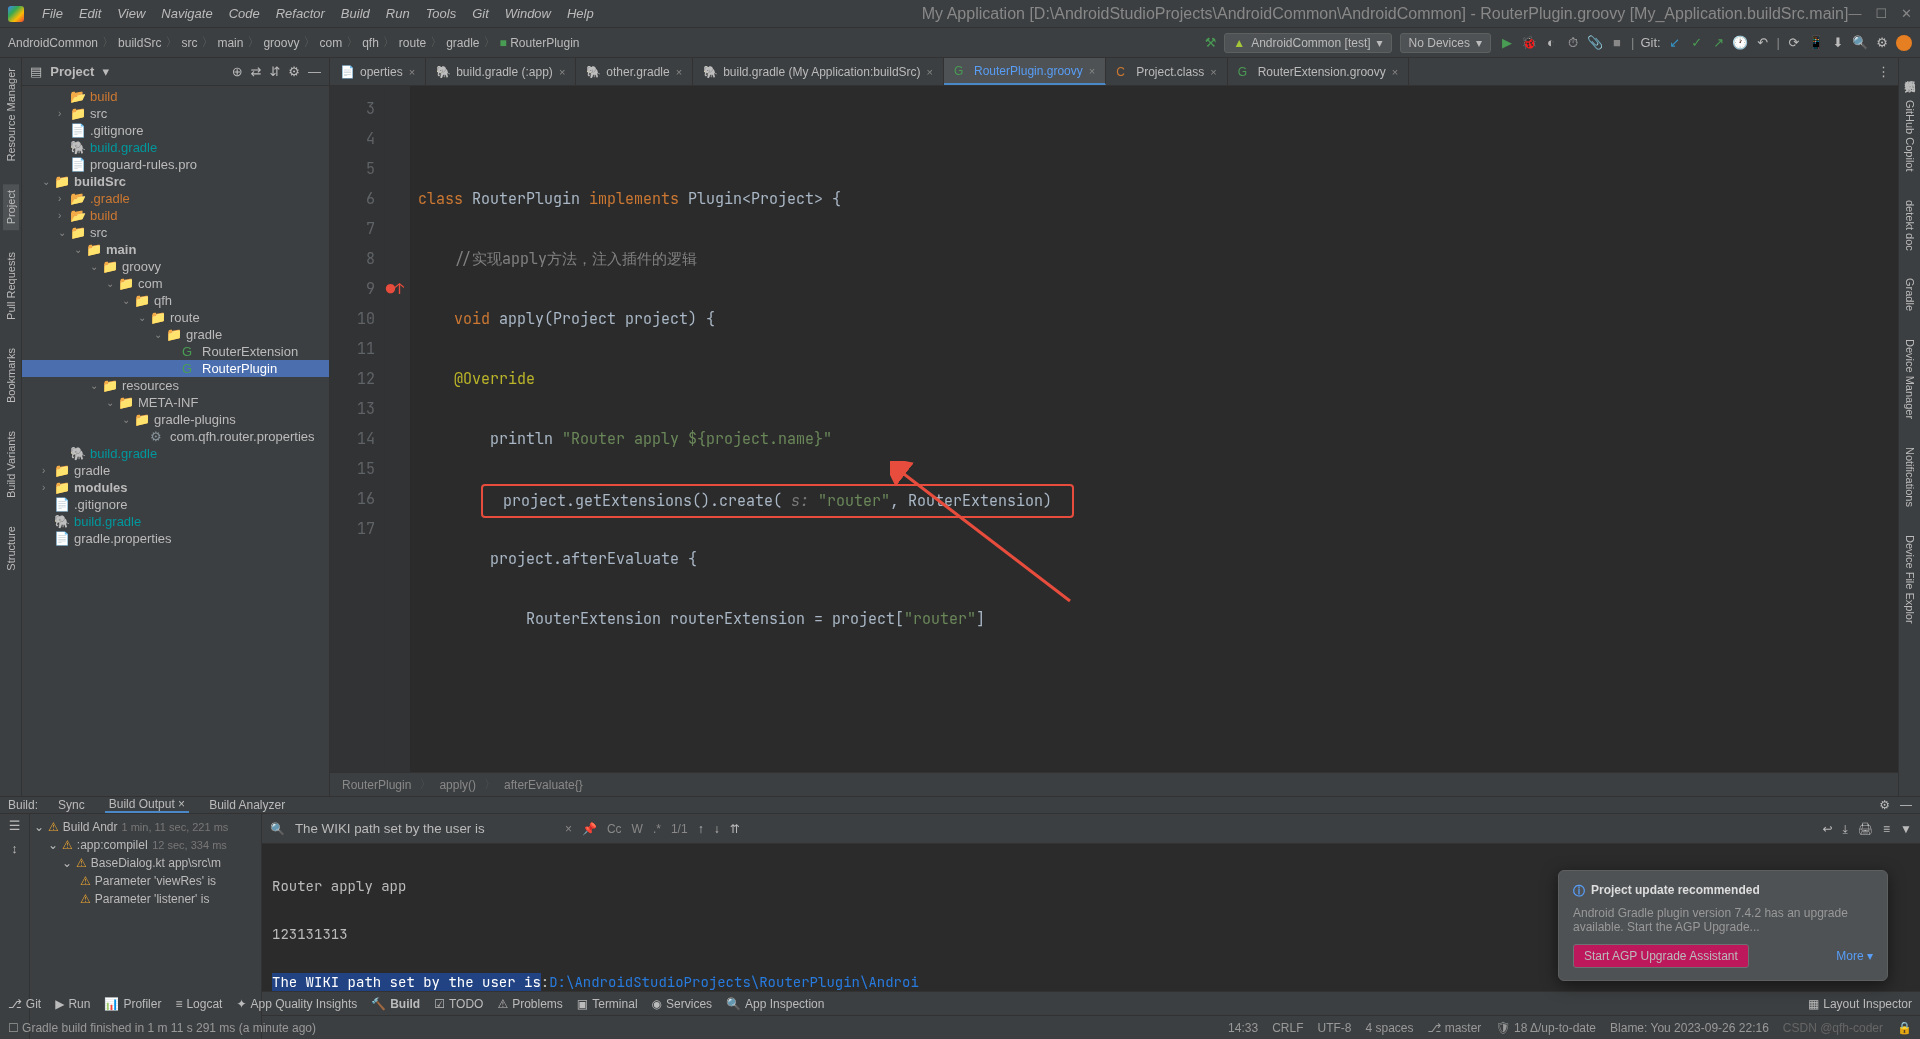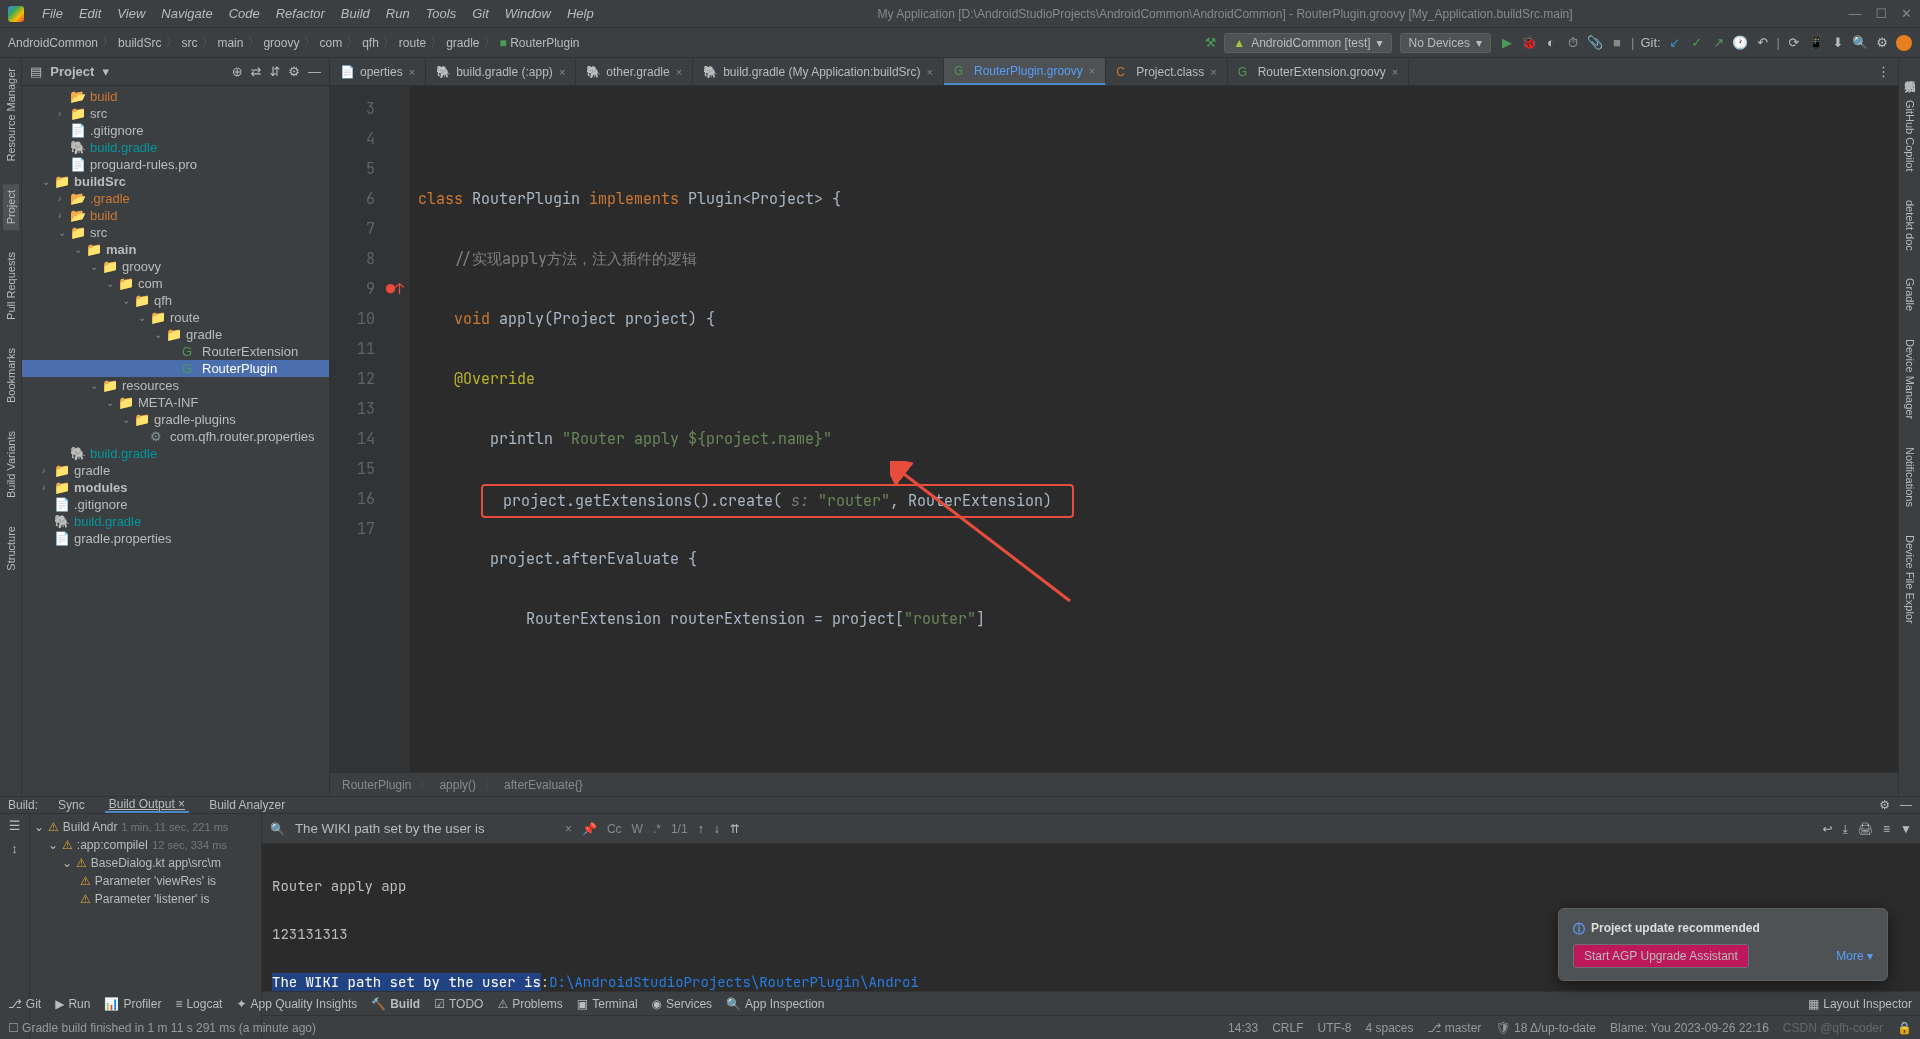--- a/index.html
+++ b/index.html
@@ -24,21 +24,21 @@
   border-bottom: 1px solid #323232;
 }
 .title-bar .logo {
   width: 16px; height: 16px;
   background: linear-gradient(135deg,#4285f4,#34a853,#fbbc05,#ea4335);
   border-radius: 3px;
   margin-right: 10px;
 }
 .menu-bar { display: flex; gap: 0; }
 .menu-bar span { padding: 0 8px; cursor: pointer; font-style: italic; }
-.title-text { flex: 1; text-align: center; color: #888; font-size: 12px; }
+.title-text { flex: 1; text-align: right; color: #888; font-size: 16px; }
 .window-controls { display: flex; gap: 14px; color: #888; }
 .window-controls span { cursor: pointer; }
 
 
 .toolbar {
   height: 30px;
   background: #3c3f41;
   display: flex;
   align-items: center;
   padding: 0 8px;
@@ -255,21 +255,21 @@
   height: 28px;
   background: #3c3f41;
   display: flex;
   align-items: center;
   padding: 0 8px;
   gap: 16px;
   border-bottom: 1px solid #323232;
   font-size: 12px;
 }
 .build-tab { cursor: pointer; padding: 0 4px; }
-.build-tab.active { border-bottom: 2px solid #4a88c7; text-decoration: underline; }
+.build-tab.active { border-bottom: 2px solid #4a88c7; }
 .build-tabs .icons { margin-left: auto; display: flex; gap: 10px; }
 .build-content {
   flex: 1;
   display: flex;
 }
 .build-left {
   width: 30px;
   background: #3c3f41;
   border-right: 1px solid #323232;
   display: flex;
@@ -860,17 +860,18 @@
     <span class="watermark">CSDN @qfh-coder</span>
     <span>🔒</span>
   </div>
 </div>
 
 <div class="notification">
   <div class="notif-title">
       <span class="info-icon">ⓘ</span>
       <span>Project update recommended</span>
     </div>
+  <div class="notif-body">Android Gradle plugin version 7.4.2 has an upgrade available. Start the AGP Upgrade...</div>
   <div class="notif-actions">
     <span class="btn">Start AGP Upgrade Assistant</span>
     <span class="more">More ▾</span>
   </div>
 </div>
 
 </body></html>

